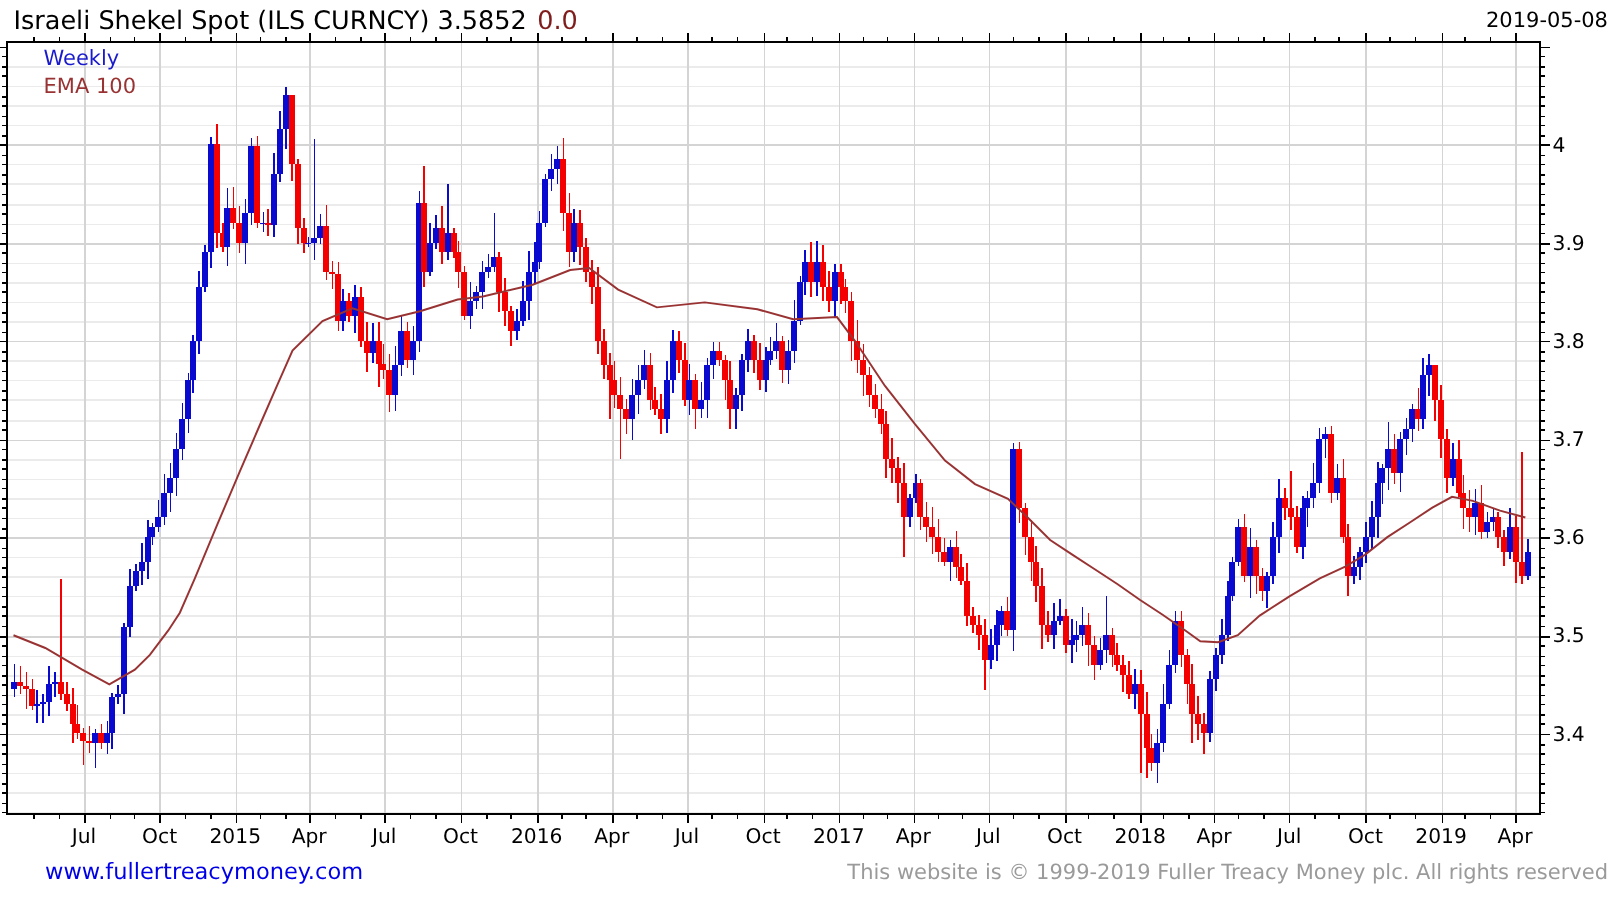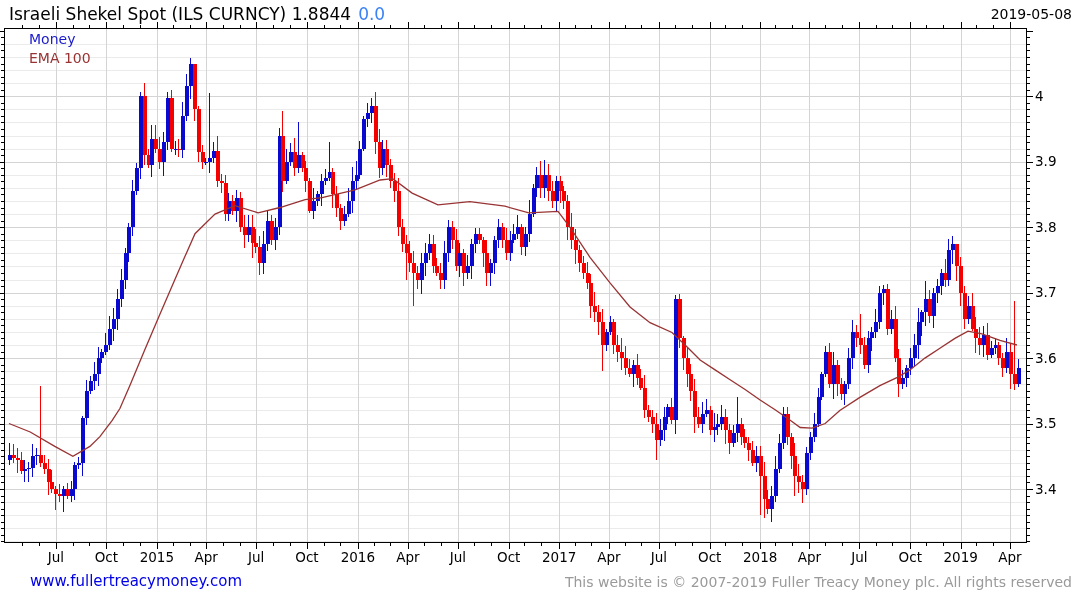--- a/index.html
+++ b/index.html
@@ -13,21 +13,21 @@
   .legend .freq{color:#1a1acd;}
   .legend .ema{color:#993333;}
   .footer-link{position:absolute;left:1px;top:572px;font-size:15px;color:#0000e6;text-decoration:none;cursor:pointer;}
   .footer-copy{position:absolute;right:3px;top:574px;font-size:14px;color:#9a9a9a;white-space:nowrap;}
   svg text{font-family:"DejaVu Sans","Liberation Sans",sans-serif;font-size:13.5px;fill:#000;}
 </style>
 </head>
 <body>
 
 <div class="title-row">
-  <span>Israeli Shekel Spot (ILS CURNCY) 1.8844</span><span class="chg" style="color: #3b82f6;">0.0</span>
+  <span>Israeli Shekel Spot (ILS CURNCY) 3.5852</span><span class="chg" style="color: #7f1d1d;">0.0</span>
 </div>
 <div class="date-label">2019-05-08</div>
 
 <svg id="chart-svg" width="1075" height="600">
     <g shape-rendering="crispEdges">
       <line x1="4" y1="541.5" x2="1027" y2="541.5" stroke="#ebebeb" stroke-width="1"></line>
       <line x1="4" y1="528.5" x2="1027" y2="528.5" stroke="#ebebeb" stroke-width="1"></line>
       <line x1="4" y1="515.5" x2="1027" y2="515.5" stroke="#ebebeb" stroke-width="1"></line>
       <line x1="4" y1="502.5" x2="1027" y2="502.5" stroke="#ebebeb" stroke-width="1"></line>
       <line x1="4" y1="476.5" x2="1027" y2="476.5" stroke="#ebebeb" stroke-width="1"></line>
@@ -1449,18 +1449,18 @@
       </g>
       <g>
         <line x1="1018.5" y1="359.195945145972" x2="1018.5" y2="386.87714285714287" stroke="#0909cf" stroke-width="1"></line>
         <rect x="1016.5" y="367.7627301587303" width="4" height="16.495999999999867" fill="#0909cf"></rect>
       </g>
     </g>
     <polyline points="9.0,423.5 30.2,432.0 54.8,446.4 72.9,456.3 89.9,446.4 99.9,436.6 112.2,420.3 119.9,408.5 129.9,385.6 144.9,349.6 159.9,314.2 174.9,279.5 184.9,256.6 195.0,233.7 215.0,214.1 235.0,205.6 258.1,212.8 280.0,207.5 305.1,199.7 322.0,197.7 355.1,189.8 380.1,180.0 392.8,178.7 412.1,193.1 437.9,204.9 469.8,201.6 504.9,206.2 528.8,212.8 558.0,211.4 569.9,227.2 590.0,257.3 610.0,282.8 630.0,307.0 650.0,322.7 672.0,332.5 685.1,345.0 700.1,360.0 715.1,369.9 730.1,379.7 745.1,389.5 760.1,400.0 775.1,409.8 790.2,420.3 800.2,427.5 812.1,428.1 825.2,423.5 839.8,410.4 859.9,397.4 879.9,385.6 896.8,377.7 909.9,369.9 924.9,358.1 939.9,348.3 954.9,338.4 968.0,331.2 981.9,333.9 1000.0,340.4 1016.9,345.0" fill="none" stroke="#993333" stroke-width="1.3"></polyline>
   </svg>
 
 <div class="legend">
-  <div class="freq" style="color: rgb(26, 26, 205);">Money</div>
+  <div class="freq" style="color: rgb(26, 26, 205);">Weekly</div>
   <div class="ema" style="color: rgb(153, 51, 51);">EMA 100</div>
 </div>
 
 <a class="footer-link" style="color: rgb(0, 0, 230); margin-left: 29px;">www.fullertreacymoney.com</a>
-<div class="footer-copy" style="color: rgb(154, 154, 154);">This website is © 2007-2019 Fuller Treacy Money plc. All rights reserved</div>
+<div class="footer-copy" style="color: rgb(154, 154, 154);">This website is © 1999-2019 Fuller Treacy Money plc. All rights reserved</div>
 
 </body></html>

